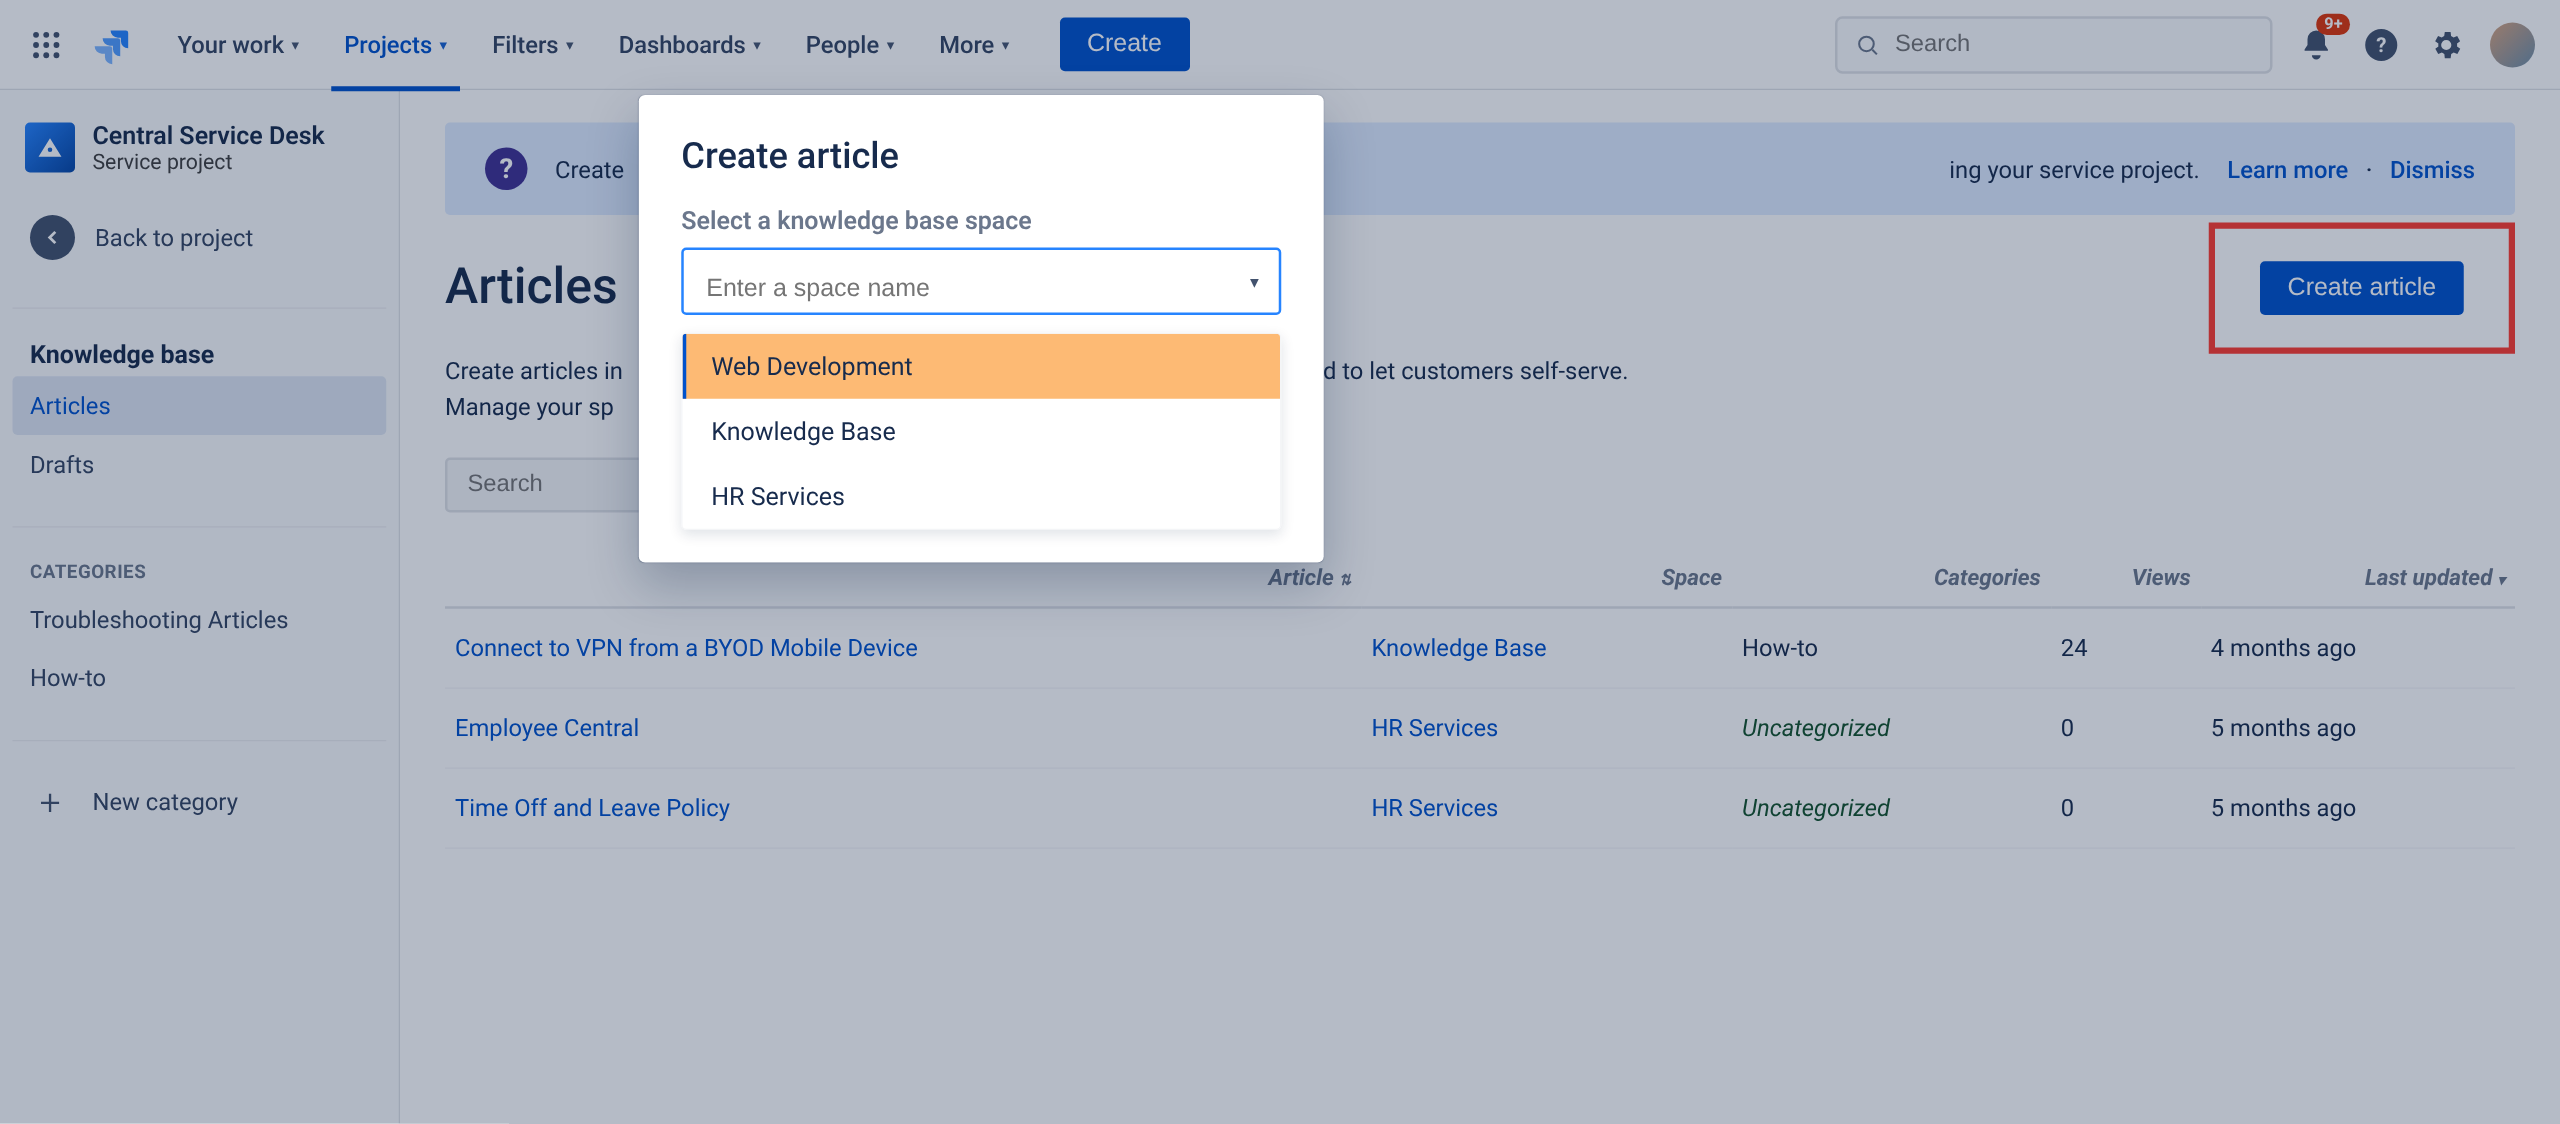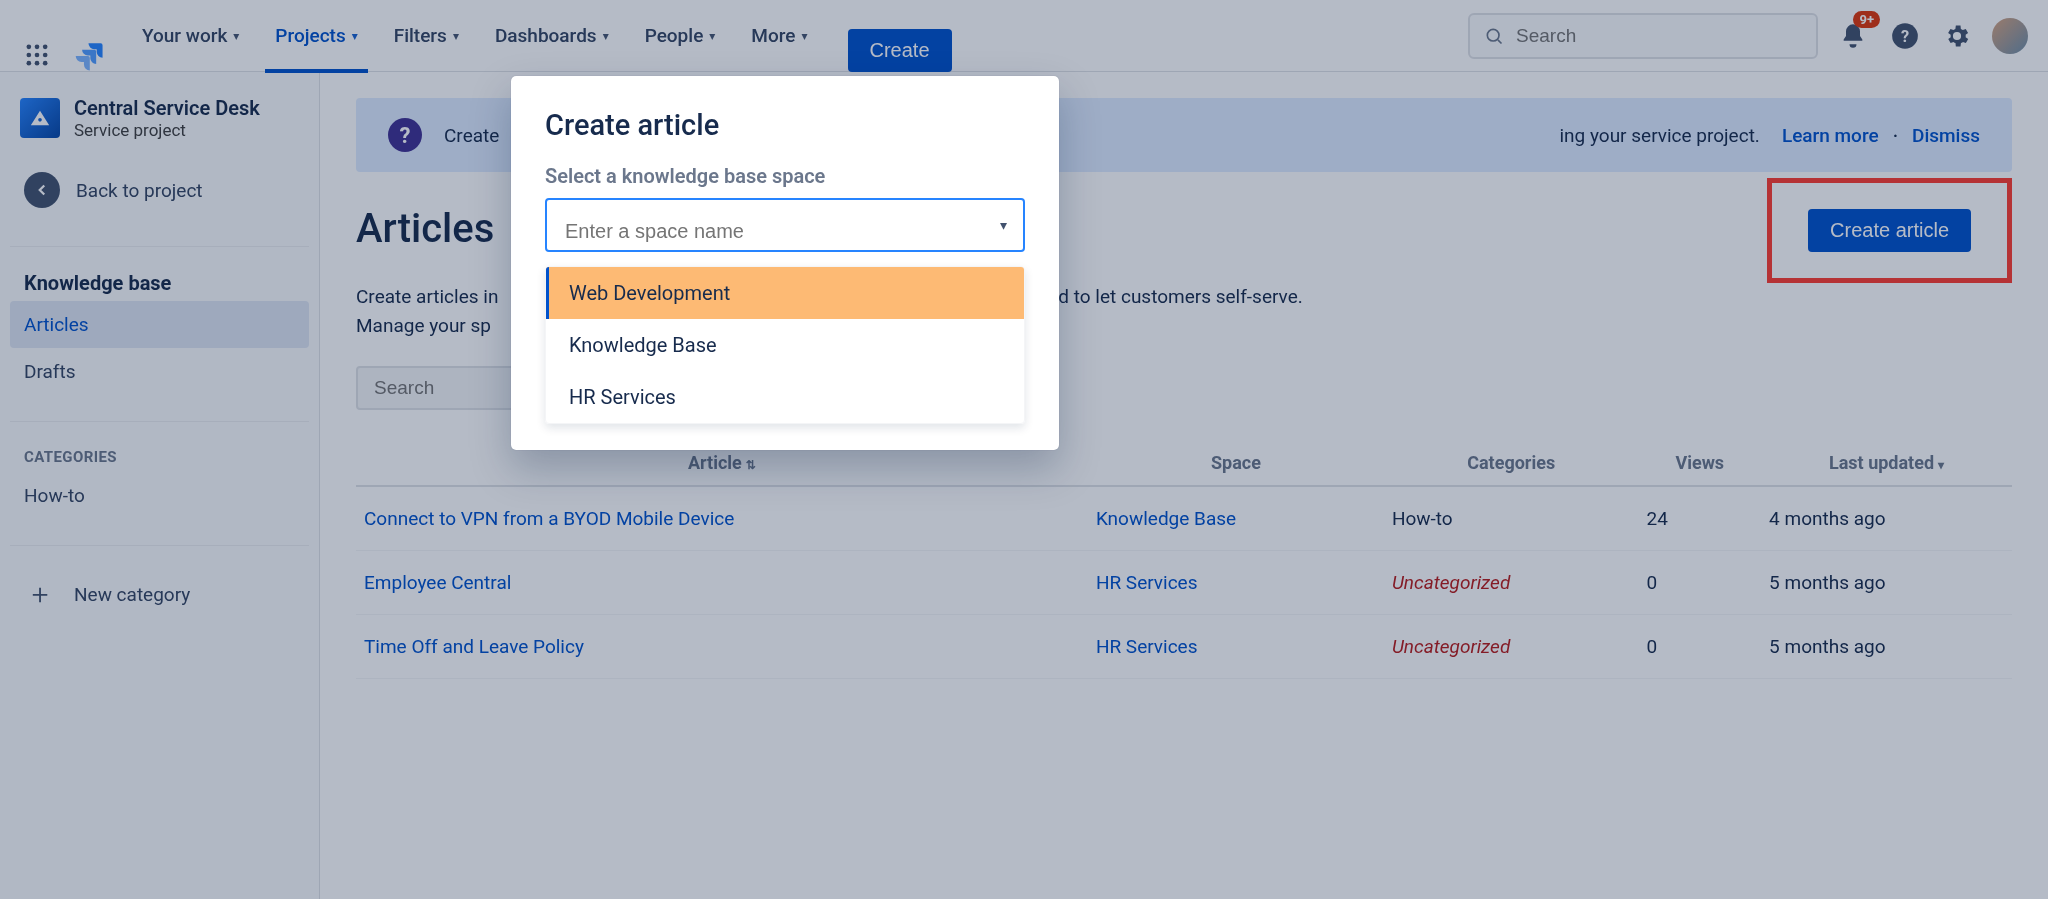--- a/index.html
+++ b/index.html
@@ -23,21 +23,21 @@
   }
   
   .topnav {
     height: 72px;
     display: flex;
     align-items: center;
     border-bottom: 1px solid #dfe1e6;
     padding: 0 20px;
     gap: 8px;
   }
-  .navleft { display:flex; align-items:flex-end; gap:8px; }
+  .navleft { display:flex; align-items:center; gap:8px; }
   .app-switcher { width:32px;height:32px; display:flex;align-items:center;justify-content:center; color:#42526E;}
   .jira-logo { color:#2684FF; display:flex;align-items:center;justify-content:center; margin:0 10px;}
   .nav-item {
     padding: 0 18px;
     height: 72px;
     display:flex;
     align-items:center;
     color:#344563;
     gap:6px;
     cursor:pointer;
@@ -168,26 +168,26 @@
     width:322px;height:44px;display:flex;align-items:center;padding:0 14px;color:#5E6C84;
     gap:10px;
   }
   .search-small input{border:none;outline:none;background:none;flex:1;font-size:19px;color:#5E6C84;}
   .spaces-filter{
     background:#E9EBEF;color:#172B4D;border-radius:4px;
     height:44px;display:flex;align-items:center;gap:12px;padding:0 18px;font-weight:600;
   }
   table{width:100%;border-collapse:collapse;margin-top:30px;font-size:19px;}
   th{
-    text-align:center;font-weight:700;color:#6B778C;font-size:18px;
-    border-bottom:2px solid #dfe1e6; padding:12px 8px;
+    text-align:right;font-weight:700;color:#6B778C;font-size:18px;
+    border-bottom:2px solid #dfe1e6; padding:12px 8px;font-style:italic;
   }
   td{padding:20px 8px;border-bottom:1px solid #f4f5f7;}
   td a{color:#0052CC;text-decoration:none;}
-  .italic{font-style:italic;color:#b91c1c;}
+  .italic{font-style:italic;color:#14532d;}
   .sort{font-size:12px;color:#6B778C;margin-left:4px;}
   
   .modal{
     position:absolute;
     left:511px; top:76px;
     width:548px;
     background:#fff;
     border-radius:5px;
     box-shadow:0 18px 40px rgba(9,30,66,.25),0 0 1px rgba(9,30,66,.3);
     padding:32px 34px 26px;
@@ -324,20 +324,21 @@
       <div class="side-hdr">Knowledge base</div>
       <div id="kb-items">
           <div class="side-item sel">Articles</div>
           <div class="side-item">Drafts</div>
         </div>
     </div>
 
     <div class="side-section">
       <div class="cat-hdr">CATEGORIES</div>
       <div id="cat-items">
+          <div class="side-item">Troubleshooting Articles</div>
           <div class="side-item">How-to</div>
         </div>
     </div>
 
     <div class="side-section" style="border-top:1px solid #ebecf0;">
       <div class="new-cat">
         <span class="plus">＋</span>
         <span>New category</span>
       </div>
     </div>

